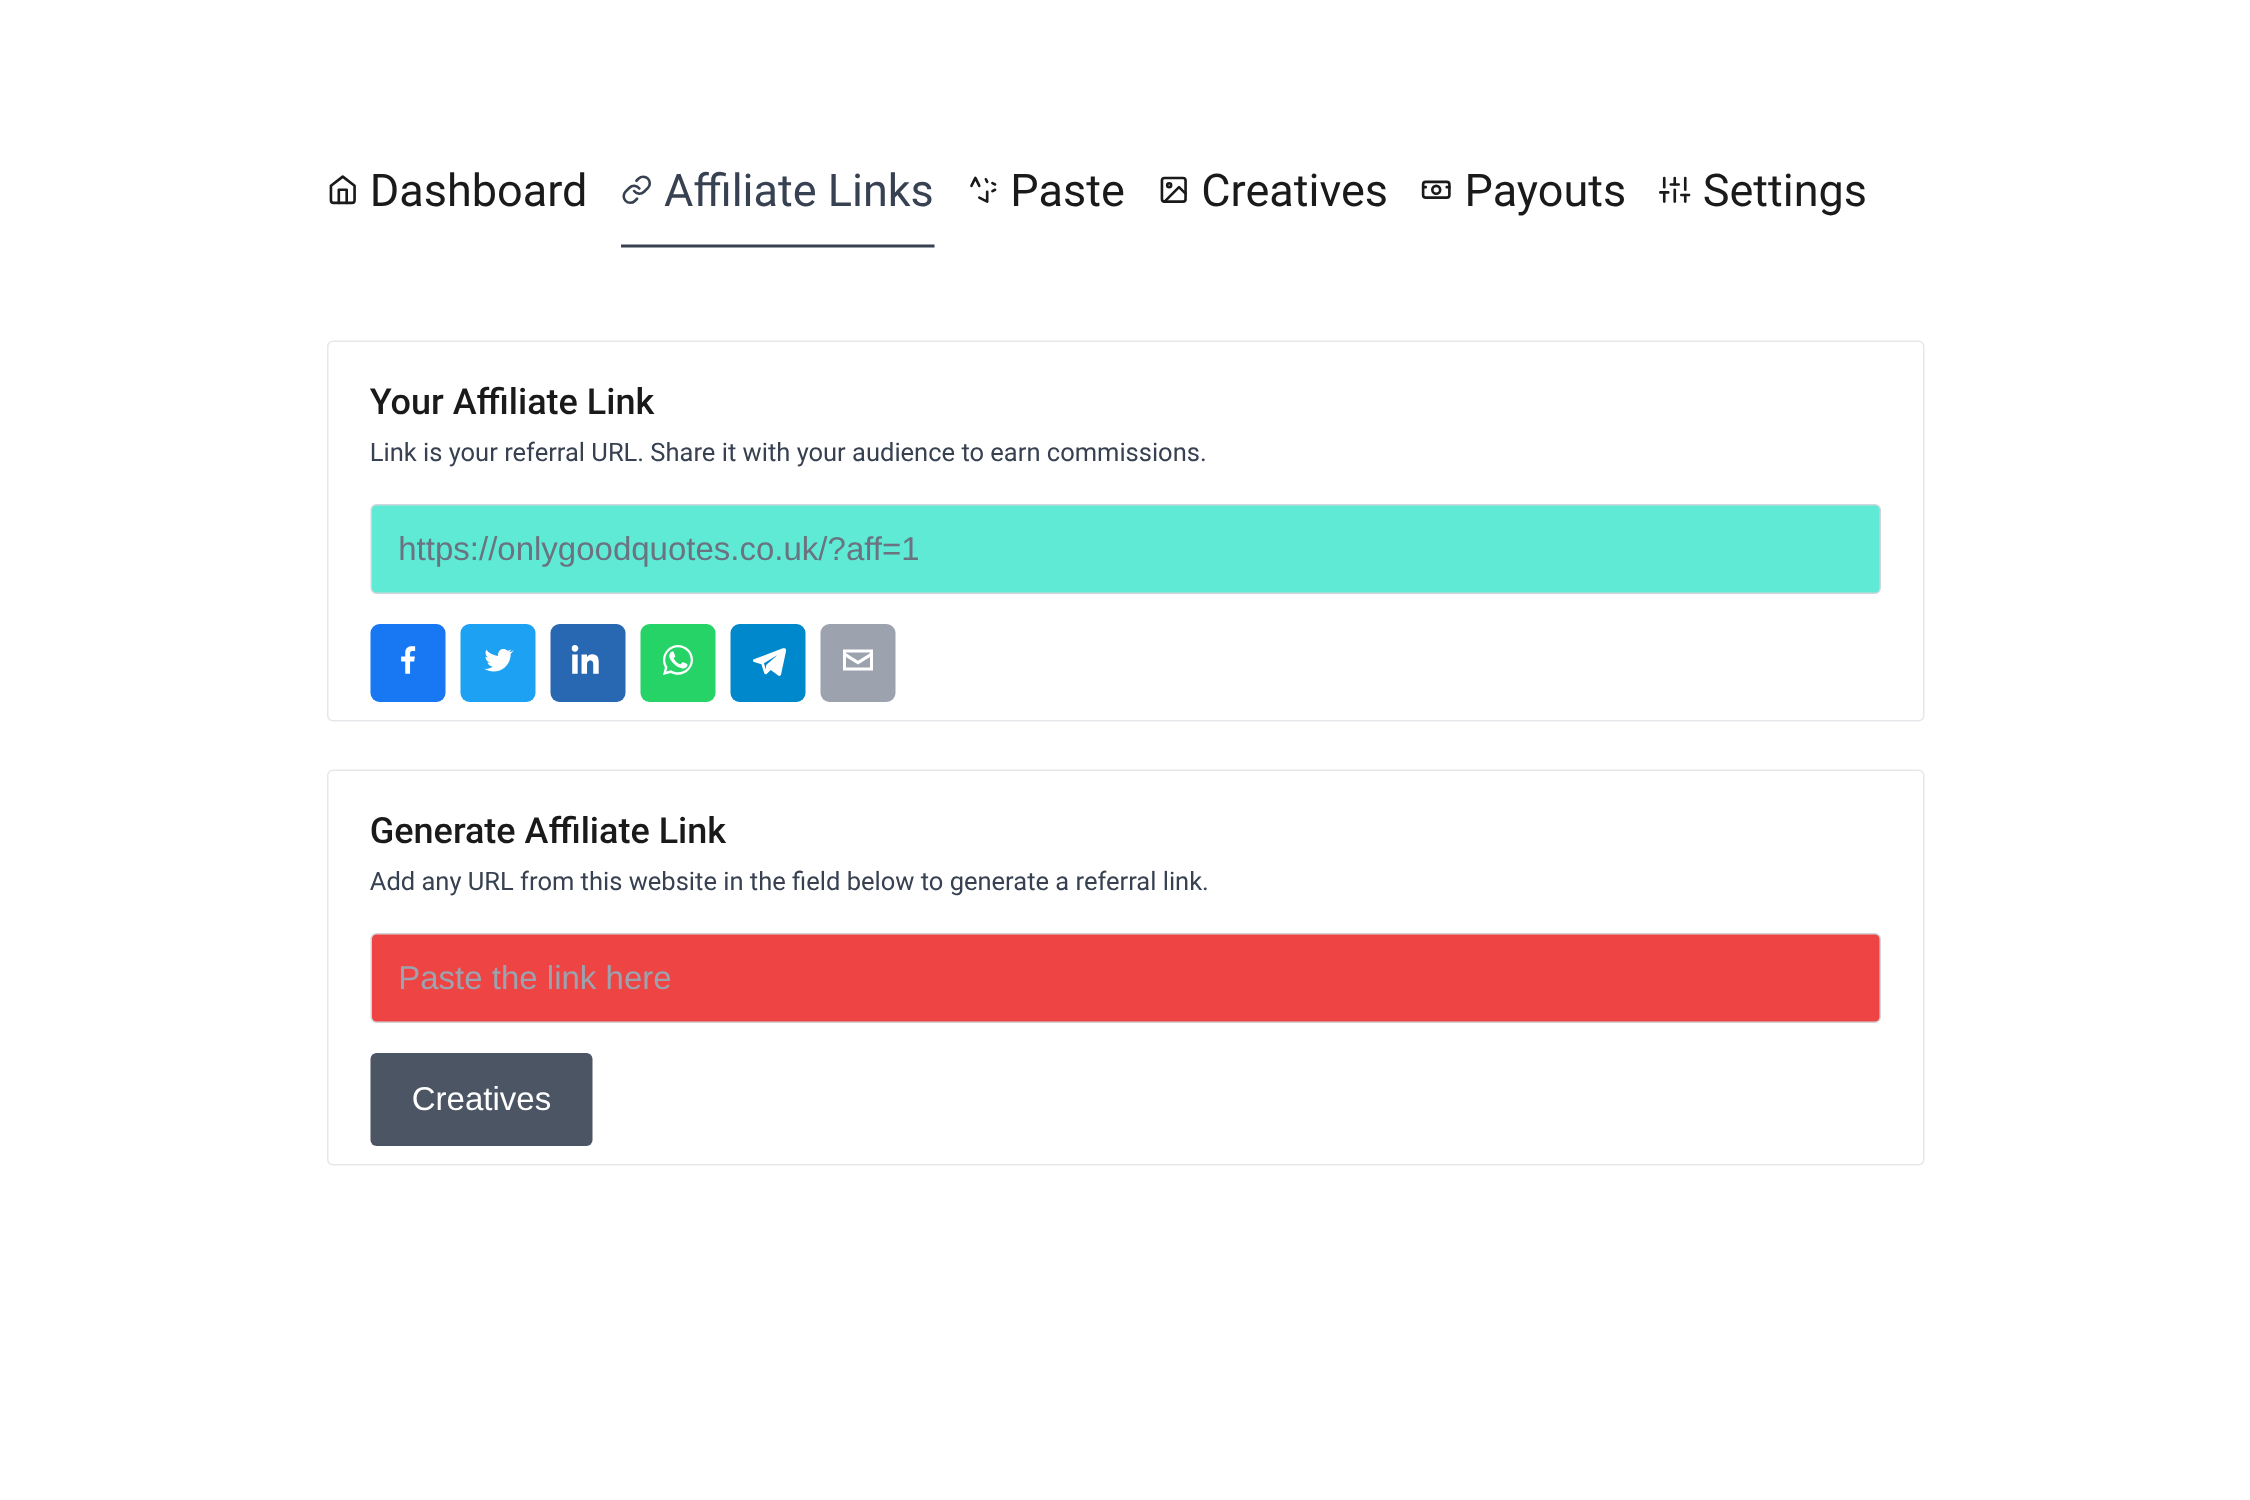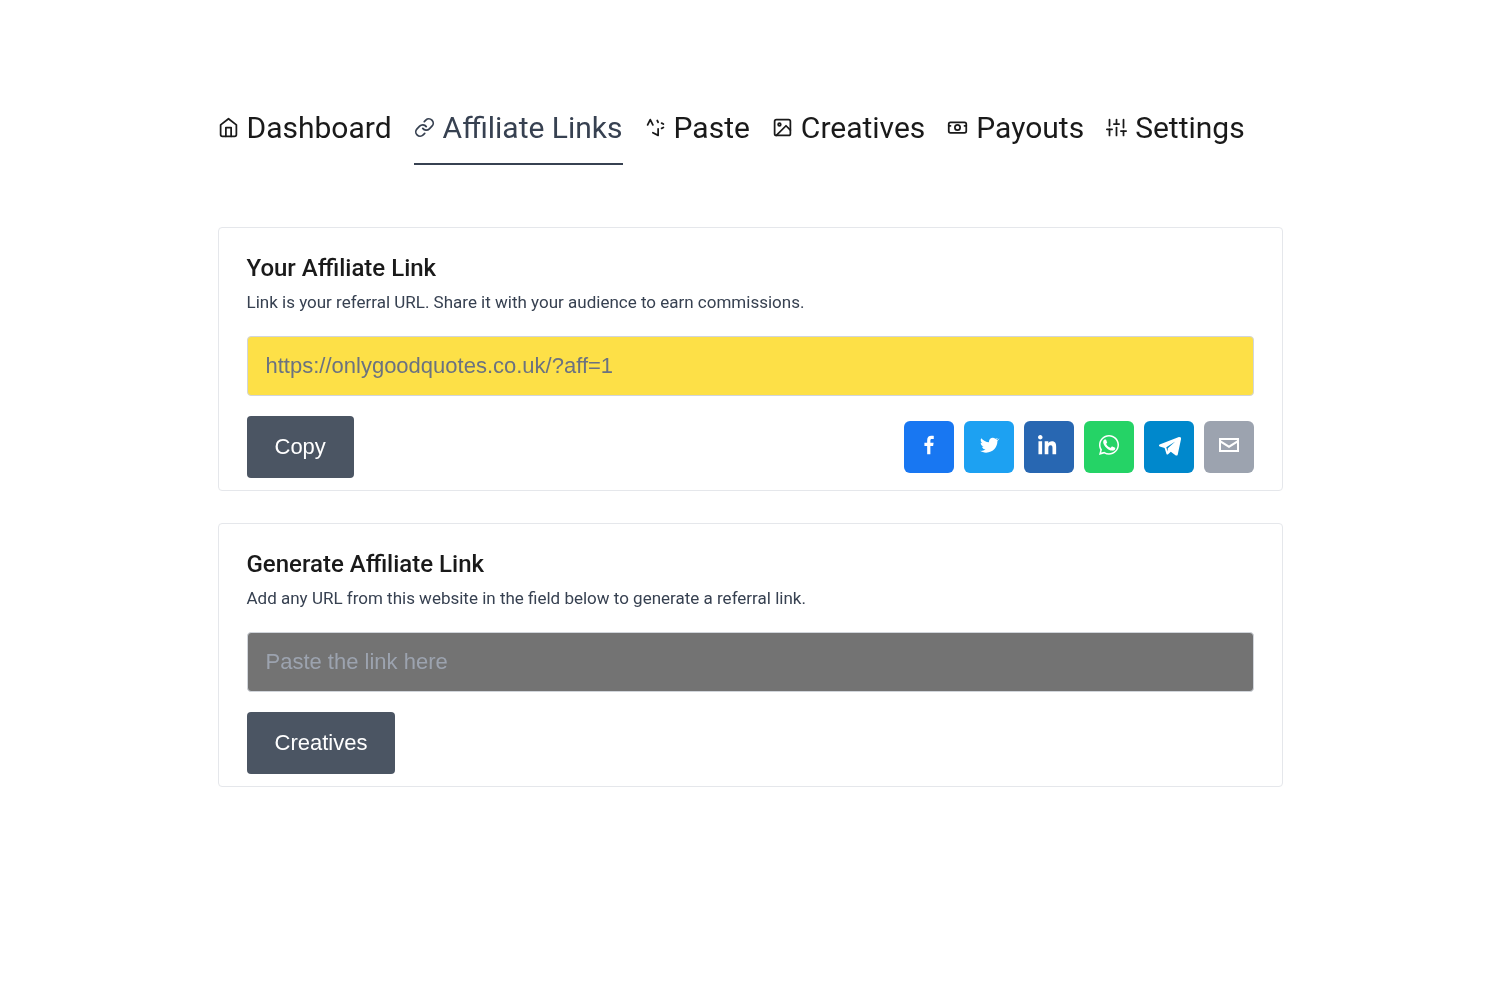--- a/index.html
+++ b/index.html
@@ -57,31 +57,31 @@
     }
     .card p.desc {
       font-size: 17px;
       color: #374151;
       margin-bottom: 24px;
     }
     .url-field {
       width: 100%;
       font-size: 22px;
       color: #6b7280;
-      background: #fde047;
+      background: #5eead4;
       border: 1px solid #d1d5db;
       border-radius: 4px;
       padding: 16px 18px;
       margin-bottom: 20px;
     }
     .input-field {
       width: 100%;
       font-size: 22px;
       color: #1a1a1a;
-      background: #737373;
+      background: #ef4444;
       border: 1px solid #d1d5db;
       border-radius: 4px;
       padding: 16px 18px;
       margin-bottom: 20px;
     }
     .input-field::placeholder {
       color: #9ca3af;
     }
     .row {
       display: flex;
@@ -191,21 +191,20 @@
       </span>
       <span>Settings</span>
     </div>
   </nav>
 
   <section class="card">
     <h2>Your Affiliate Link</h2>
     <p class="desc">Link is your referral URL. Share it with your audience to earn commissions.</p>
     <input type="text" readonly="" class="url-field" value="https://onlygoodquotes.co.uk/?aff=1" style="">
     <div class="row">
-      <button class="btn">Copy</button>
       <div class="share-buttons">
         <div class="share-btn facebook">
           <span>
             <svg width="22" height="22" viewBox="0 0 24 24">
                 <path d="M13.5 22v-9h3l.5-3.5h-3.5V7.2c0-1 .3-1.7 1.8-1.7h1.9V2.1C16.9 2.1 15.8 2 14.5 2c-2.7 0-4.5 1.6-4.5 4.7v2.8H7v3.5h3V22h3.5z"></path>
               </svg>
           </span>
         </div>
         <div class="share-btn twitter">
           <span>

